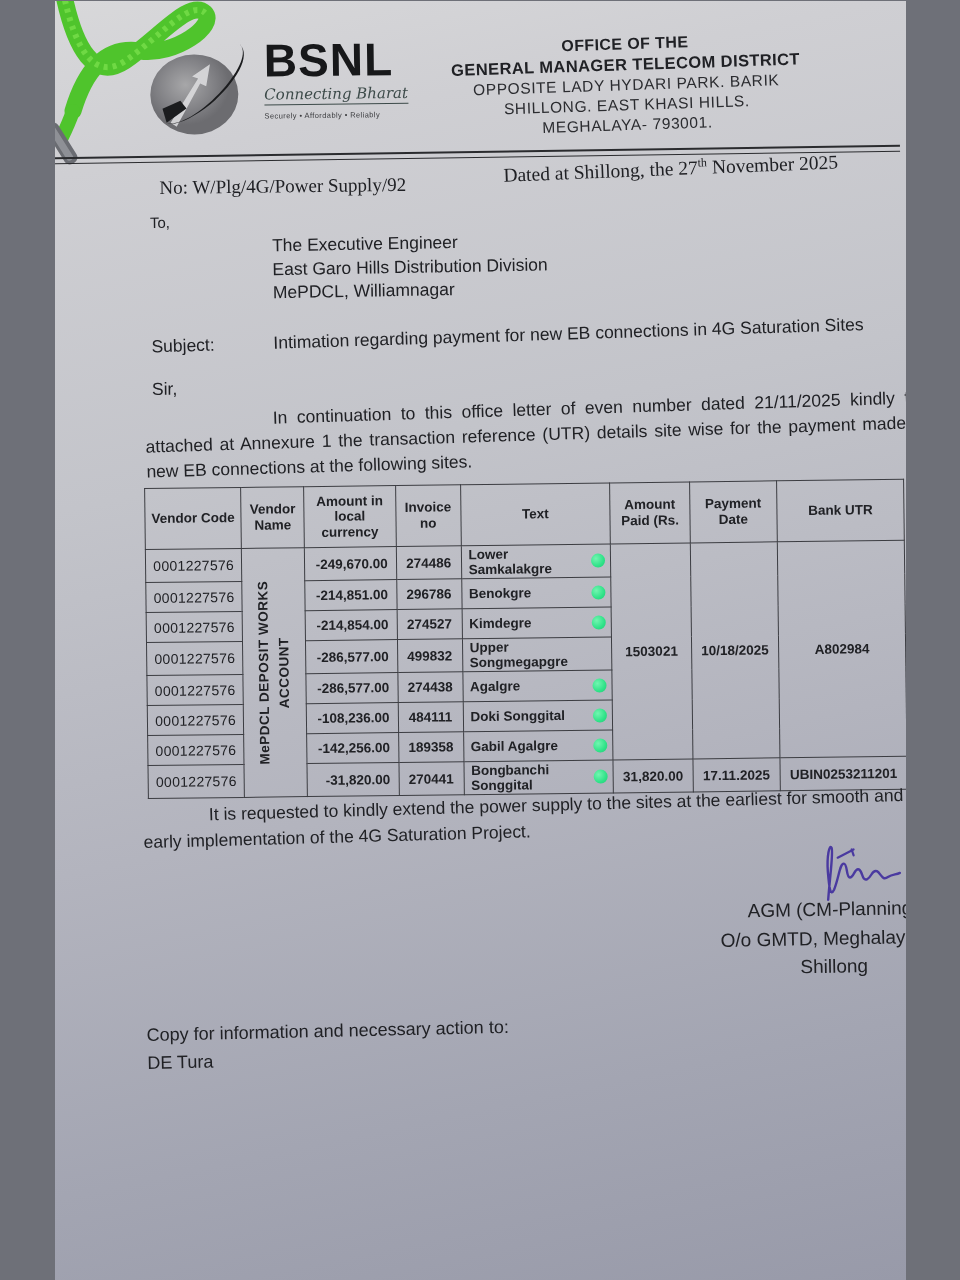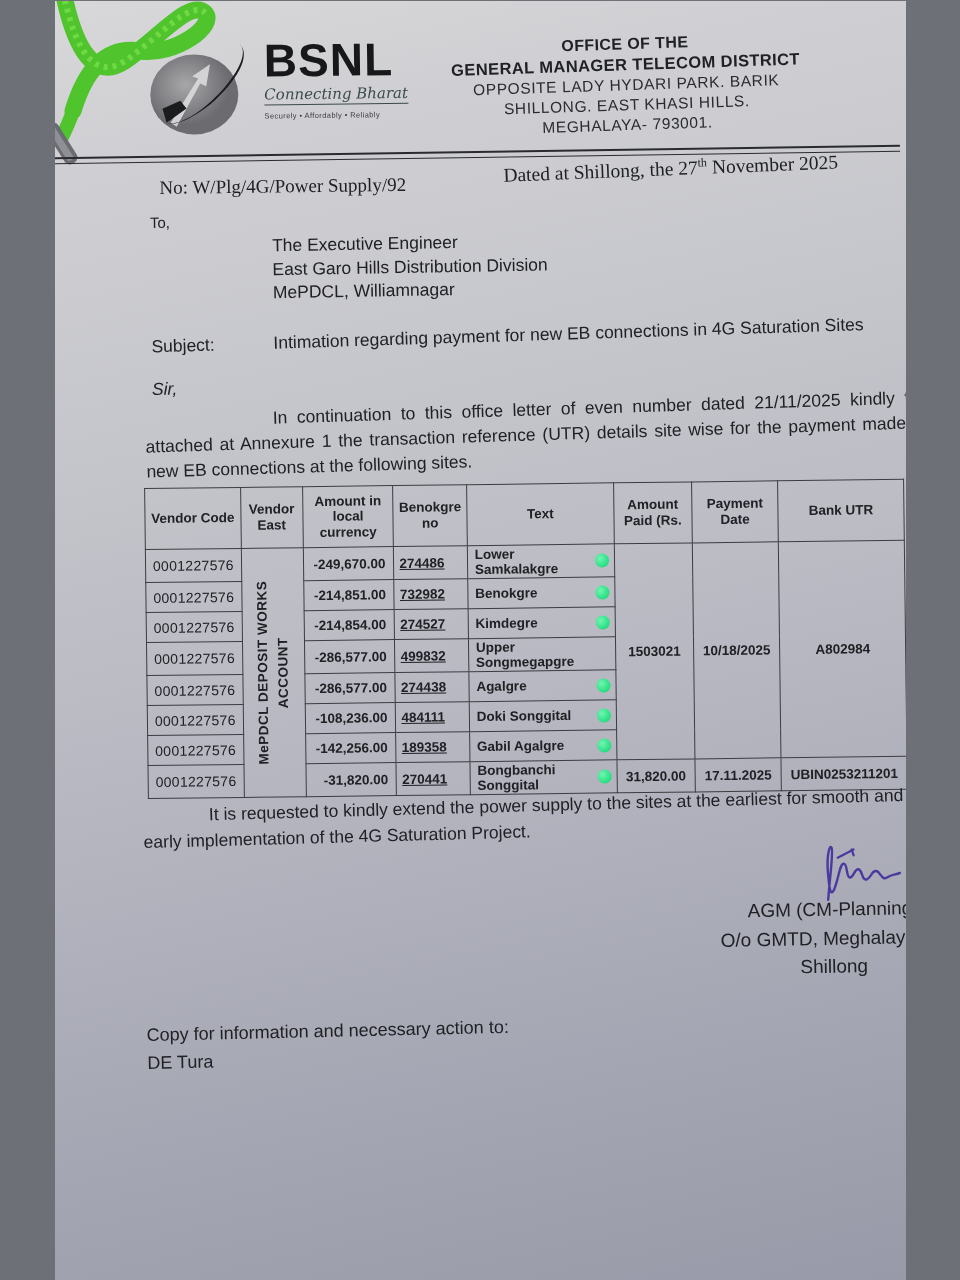--- a/index.html
+++ b/index.html
@@ -21,31 +21,31 @@
   .rule{position:absolute;top:150px;left:0;width:100%;height:4px;border-top:2px solid #2a2b2e;border-bottom:1px solid #2a2b2e;transform:rotate(-0.15deg);}
   
   .ref-line{position:absolute;top:172px;left:110px;font-family:"Liberation Serif",serif;font-size:19px;}
   .date-line{position:absolute;top:158px;right:62px;font-family:"Liberation Serif",serif;font-size:19.5px;transform:rotate(-1.6deg);}
   .date-line sup{font-size:12px;}
   
   .to-label{position:absolute;top:209px;left:100px;font-size:15px;}
   .recipient{position:absolute;top:230px;left:222px;font-size:17.5px;line-height:23.5px;transform:rotate(-0.3deg);}
   .subject-row{position:absolute;top:324px;left:100px;width:780px;transform:rotate(-1.1deg);font-size:17.5px;}
   .subject-row .subj-text{position:absolute;left:122px;top:0;}
-  .sir{position:absolute;top:374px;left:100px;font-size:17.5px;font-style:italic;}
+  .sir{position:absolute;top:374px;left:100px;font-size:17.5px;}
   .para1{position:absolute;top:397px;left:93px;width:788px;font-size:17.5px;line-height:25px;text-align:justify;text-indent:128px;transform:rotate(-1.1deg);}
   
   .tbl-wrap{position:absolute;top:483px;left:91px;}
   table{border-collapse:collapse;table-layout:fixed;background:transparent;}
   th,td{border:1.6px solid #3c3d42;font-size:13.5px;padding:1px 5px;overflow:hidden;}
   th{font-weight:bold;height:58px;line-height:1.15;}
   td{height:27px;font-weight:600;}
   td.vcode{text-align:center;font-weight:500;font-size:14px;letter-spacing:.3px;}
   td.amt{text-align:right;padding-right:8px;}
-  td.inv{text-decoration:underline;}
+  td.inv{text-align:center;}
   td.txt{padding-left:7px;}
   .txt-inner{display:flex;align-items:center;justify-content:space-between;}
   .dot{width:14px;height:14px;border-radius:50%;flex:0 0 auto;margin-left:4px;
        background:radial-gradient(circle at 35% 35%,#72f5b0,#2fe288 60%,#22c974);}
   td.vname{text-align:center;}
   .vertical{writing-mode:vertical-rl;transform:rotate(180deg);margin:0 auto;font-weight:bold;font-size:13.5px;letter-spacing:.5px;line-height:1.5;height:205px;display:block;}
   .vertical span{display:block;}
   td.merged{text-align:center;font-weight:bold;vertical-align:middle;}
   td.last{text-align:center;font-weight:bold;}
   
@@ -129,23 +129,23 @@
             <col style="width:96px">
             <col style="width:71px">
           <col style="width:167px">
             <col style="width:86px">
             <col style="width:95px">
             <col style="width:134px">
         </colgroup>
         <tbody>
             <tr>
           <th>Vendor Code</th>
-          <th>Vendor East</th>
+          <th>Vendor Name</th>
           <th>Amount in local currency</th>
-          <th>Benokgre no</th>
+          <th>Invoice no</th>
           <th>Text</th>
           <th>Amount Paid (Rs.</th>
           <th>Payment Date</th>
           <th>Bank UTR</th>
         </tr>
         <tr>
           <td class="vcode">0001227576</td>
           <td class="vname" rowspan="8">
             <span class="vertical">
                   <span>MePDCL DEPOSIT WORKS</span>
@@ -160,21 +160,21 @@
                   <span class="dot"></span>
                 </span>
               </td>
           <td class="merged" rowspan="7">1503021</td>
           <td class="merged" rowspan="7">10/18/2025</td>
           <td class="merged" rowspan="7">A802984</td>
         </tr>
         <tr>
           <td class="vcode">0001227576</td>
           <td class="amt">-214,851.00</td>
-          <td class="inv">732982</td>
+          <td class="inv">296786</td>
           <td class="txt">
                 <span class="txt-inner">
                   <span>Benokgre</span>
                   <span class="dot"></span>
                 </span>
               </td>
         </tr>
         <tr>
           <td class="vcode">0001227576</td>
           <td class="amt">-214,854.00</td>

